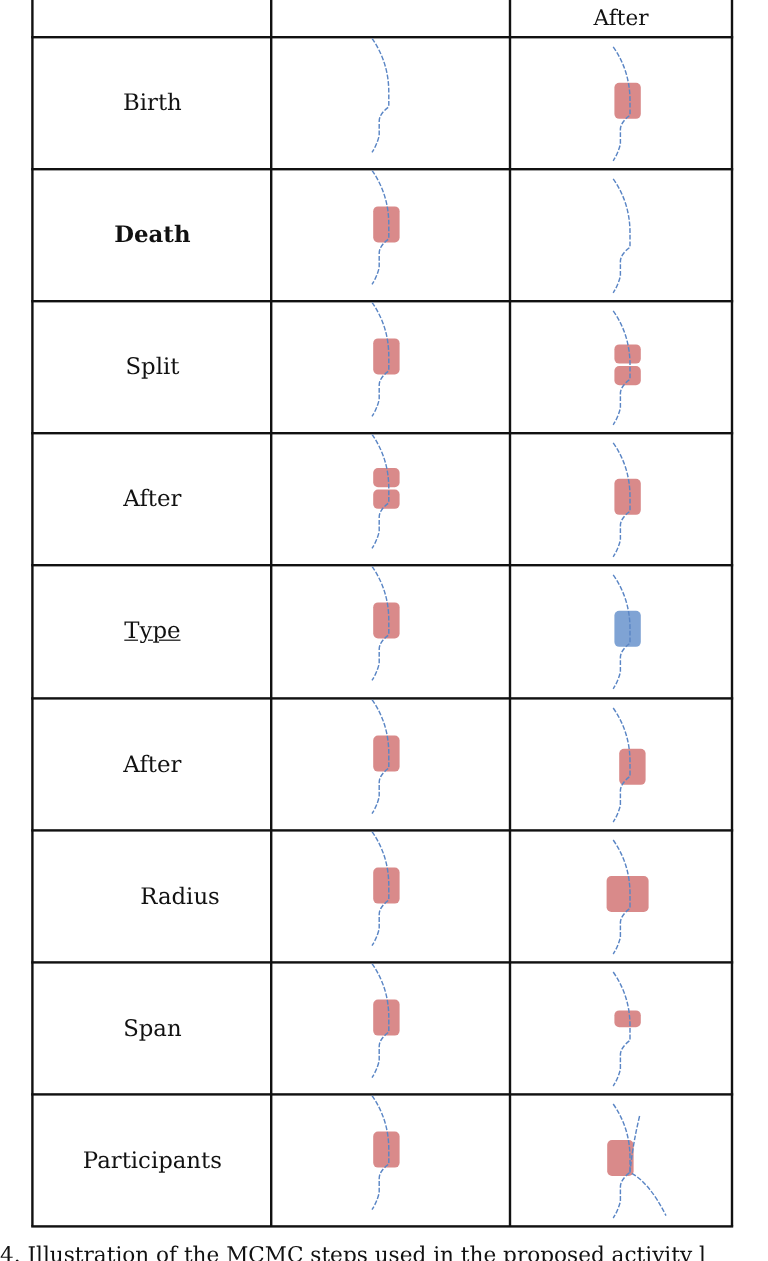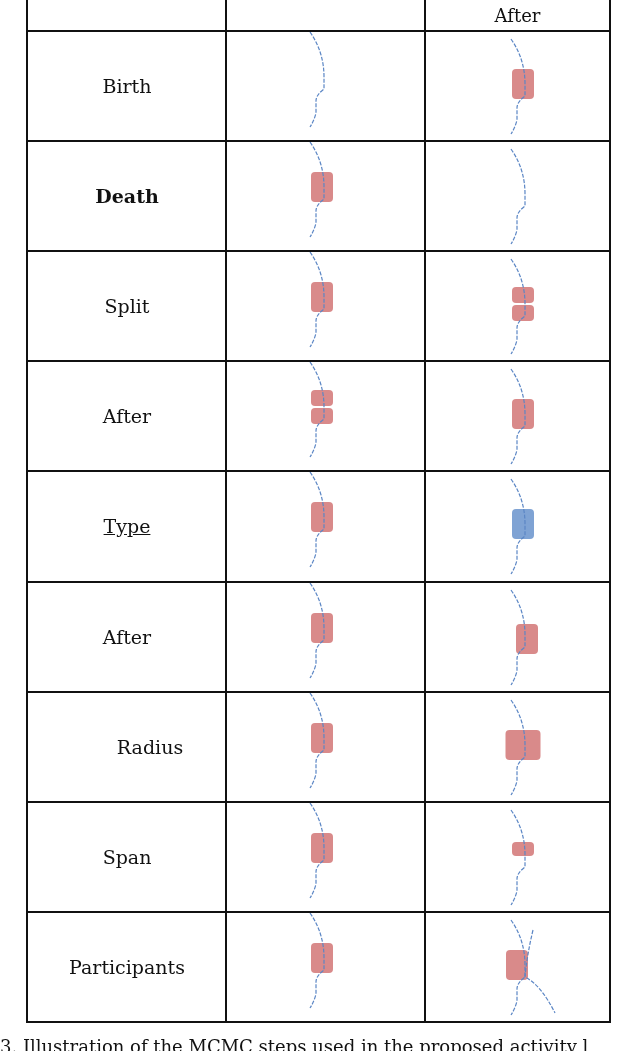--- a/index.html
+++ b/index.html
@@ -152,13 +152,13 @@
     </div>
     <div class="cell" style="left: 400px; top: 913px; width: 183px; height: 108px;">
       <svg width="183" height="108">
         <rect x="80" y="37" width="22" height="30" rx="4" fill="#d98a8a"></rect>
         <path d="M 85 7 Q 99 27 99 52 L 99 64 Q 91 70 91 76 L 91 88 Q 89 96 85 102" fill="none" stroke="#5b86c5" stroke-width="1.2" stroke-dasharray="4 1.5"></path>
         <path d="M 107 17 Q 101 42 99 64 Q 115 72 129 100" fill="none" stroke="#5b86c5" stroke-width="1.2" stroke-dasharray="4 1.5"></path>
       </svg>
     </div>
   </div>
 
-<div class="caption">3.   Illustration of the MCMC steps used in the proposed activity l</div>
+<div class="caption">4.   Illustration of the MCMC steps used in the proposed activity l</div>
 
 </body></html>

